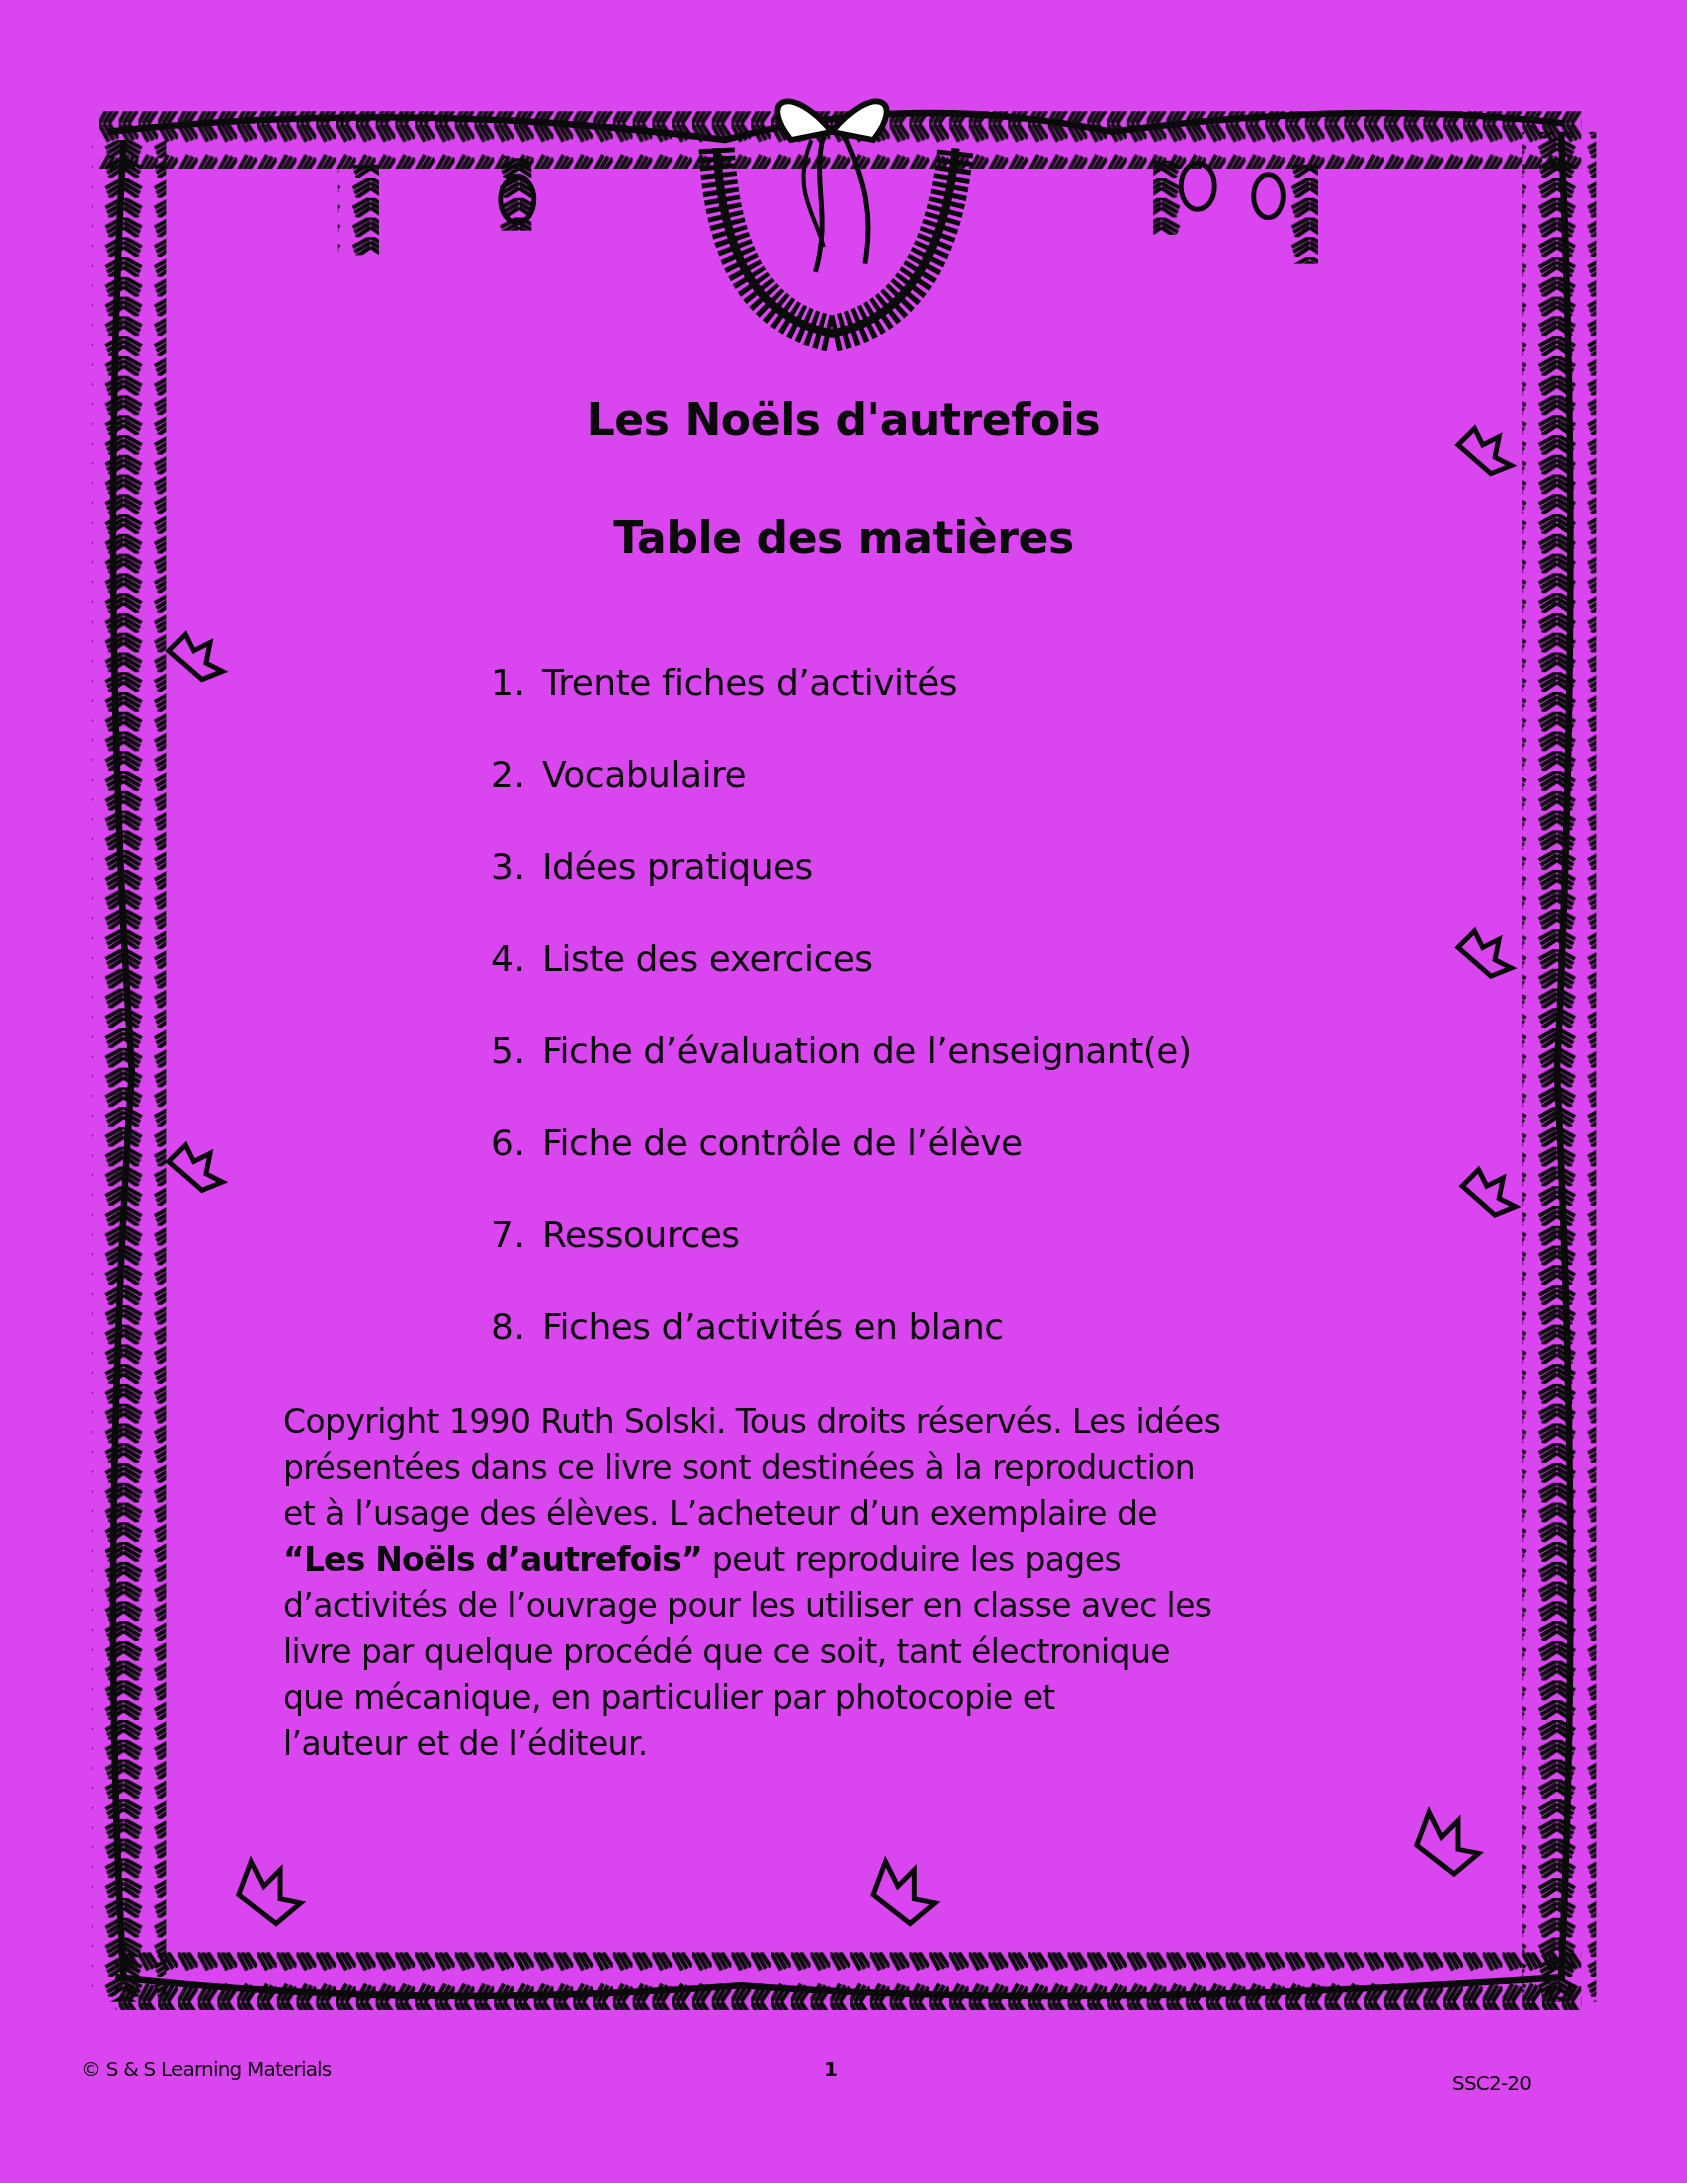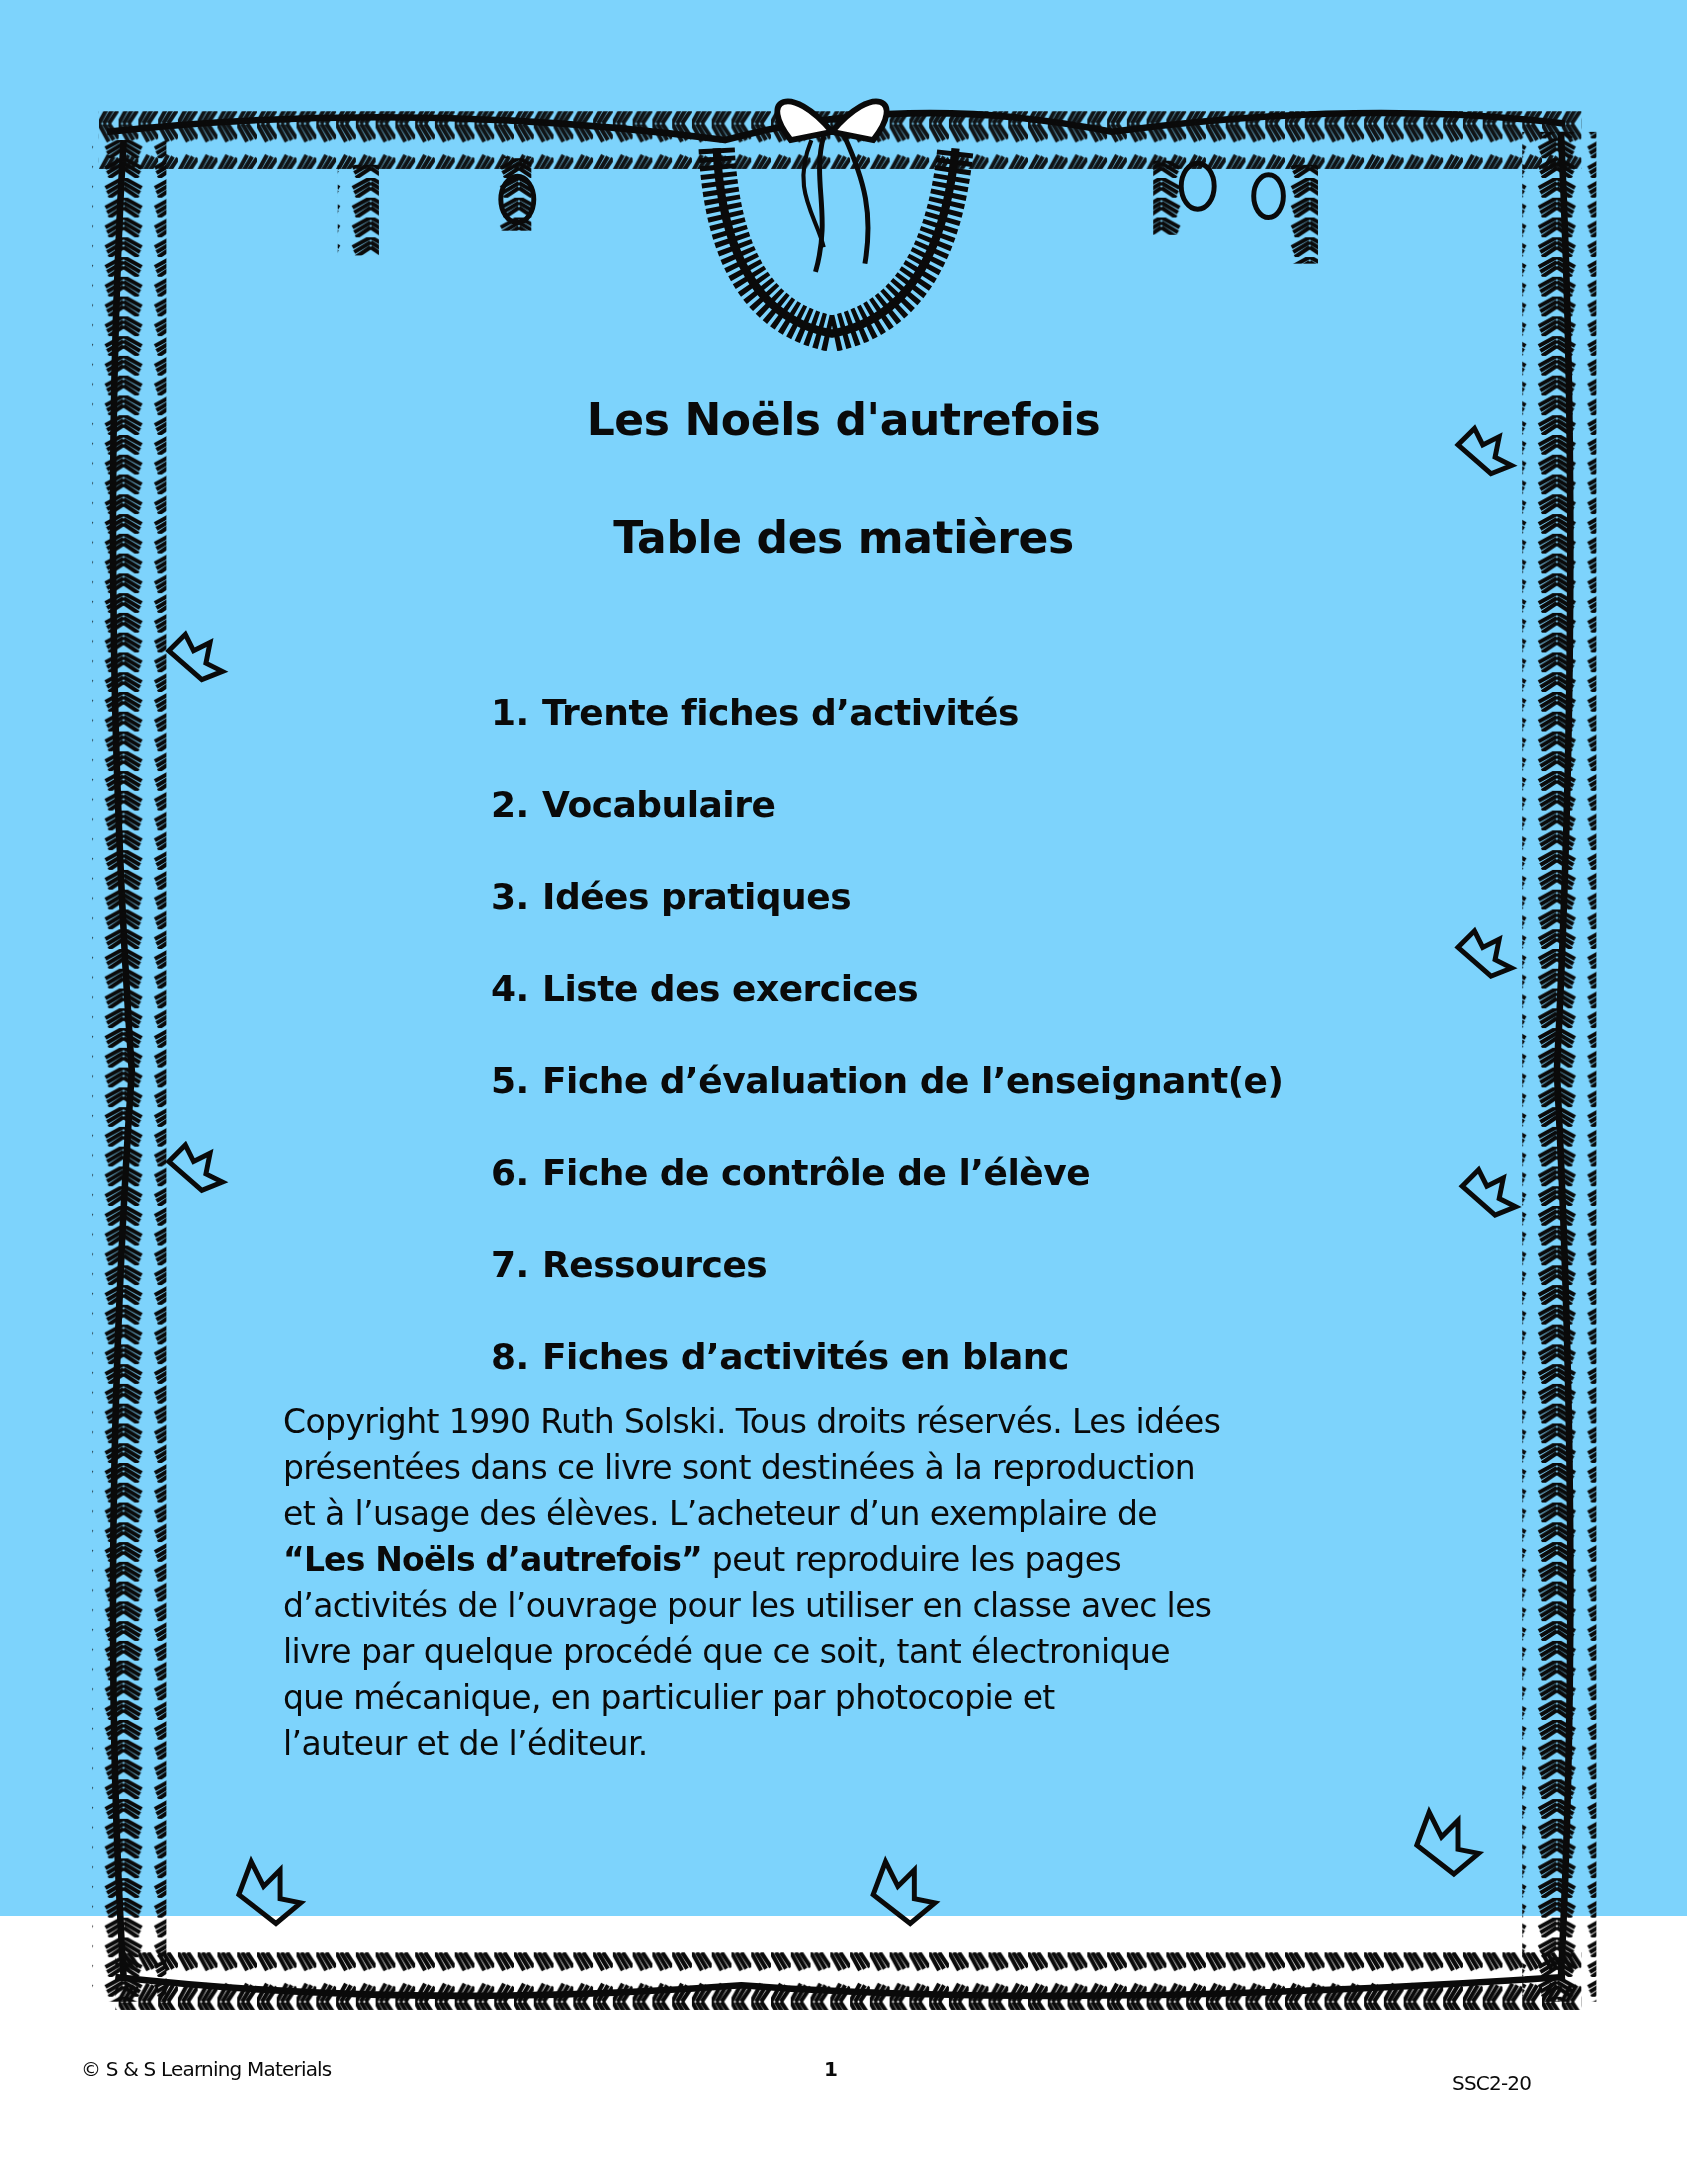--- a/index.html
+++ b/index.html
@@ -1,29 +1,29 @@
 <!DOCTYPE html>
 <html style="font-size:13px"><head>
 <meta charset="utf-8">
 <style>
   html, body { margin: 0; padding: 0; background: #ffffff; }
   body { width: 1687px; height: 2183px; position: relative; overflow: hidden;
          font-family: "DejaVu Sans", sans-serif; color: #0a0a0a; }
-  .page { position: absolute; left: 0; top: 0; width: 1687px; height: 1916px; background: #7dd3fc; }
+  .page { position: absolute; left: 0; top: 0; width: 1687px; height: 2183px; background: #d946ef; }
 
   
   .border-svg { position: absolute; left: 0; top: 0; width: 1687px; height: 2183px; }
 
   .title { position: absolute; left: 0; width: 1687px; text-align: center;
            font-family: "DejaVu Sans", sans-serif; font-weight: bold; font-size: 44px;
            letter-spacing: -0.4px; }
   .title.main { top: 394px; }
   .title.sub { top: 512px; }
 
-  .toc { position: absolute; left: 491px; top: 684px; margin: 0; padding: 0; list-style: none; font-weight: bold; }
+  .toc { position: absolute; left: 491px; top: 654px; margin: 0; padding: 0; list-style: none; }
   .toc li { height: 92px; font-size: 36px; line-height: 58px; white-space: nowrap;
             font-family: "DejaVu Sans", sans-serif; letter-spacing: -0.5px; }
   .toc .num { display: inline-block; width: 51px; }
 
   .copyright { position: absolute; left: 283px; top: 1399px; width: 1129px;
                font-size: 33px; line-height: 46px; letter-spacing: -0.6px;
                font-family: "DejaVu Sans", sans-serif; }
   .copyright b { font-weight: bold; letter-spacing: -0.8px; }
 
   .footer { position: absolute; top: 2057px; font-size: 20px; letter-spacing: -0.8px;

